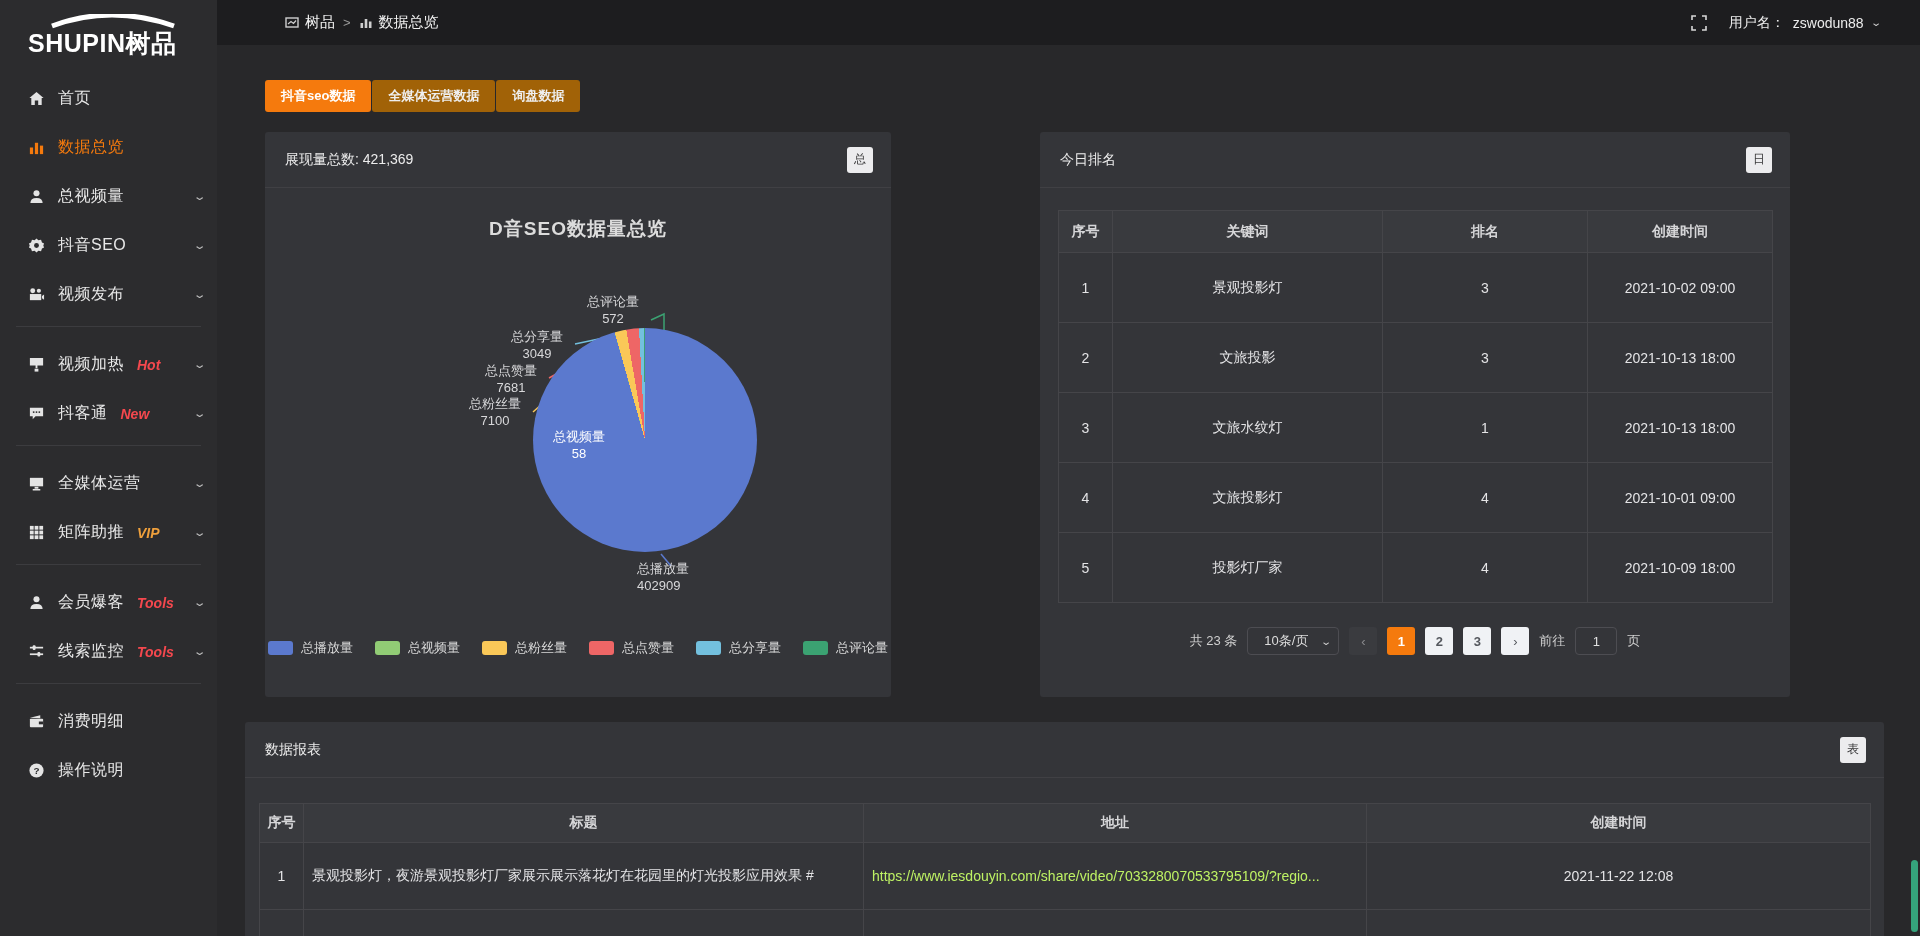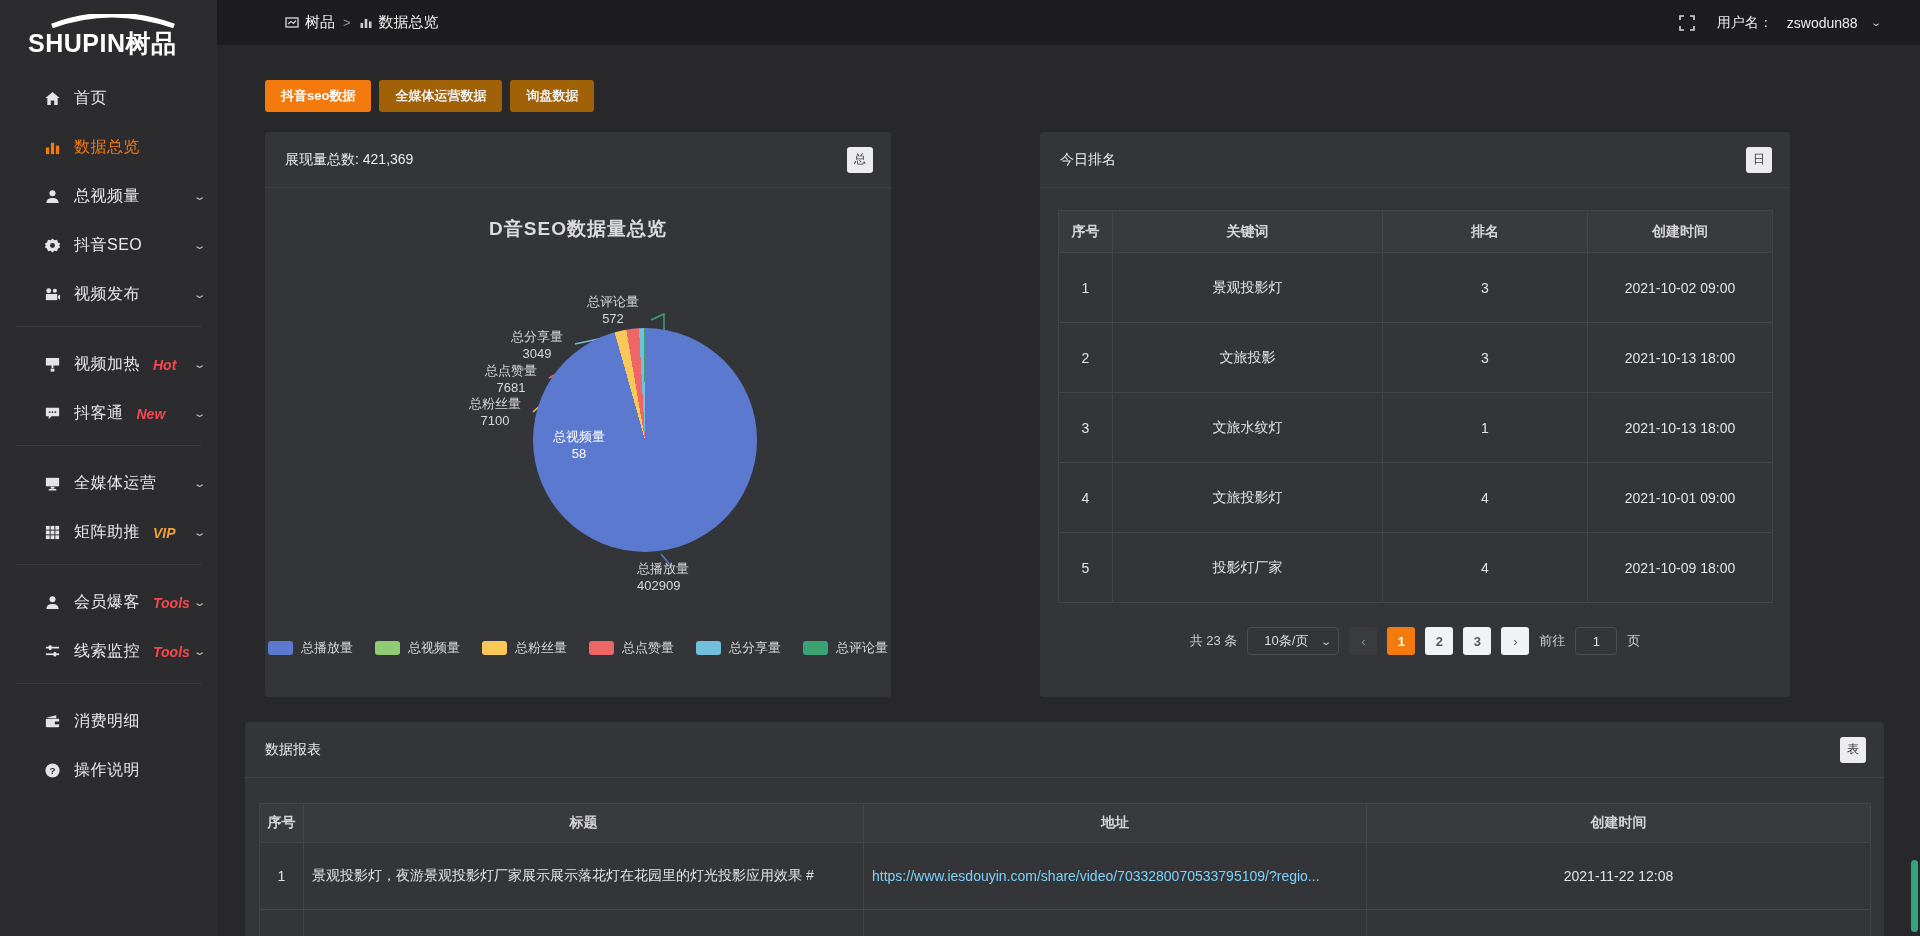--- a/index.html
+++ b/index.html
@@ -8,43 +8,43 @@
 
   
   .topbar { position:absolute; left:217px; top:0; width:1703px; height:45px;
     background:#1d1d1f; display:flex; align-items:center; }
   .breadcrumb { display:flex; align-items:center; gap:8px; margin-left:68px; font-size:15px; }
   .crumb { display:flex; align-items:center; gap:6px; color:#f2f2f2; cursor:pointer; }
   .crumb-sep { color:#9a9a9a; font-size:13px; }
   .mini-icon { width:14px; height:14px; display:inline-block; }
   .topbar-right { margin-left:auto; margin-right:40px; display:flex; align-items:center; gap:22px; }
   .fullscreen { width:16px; height:16px; cursor:pointer; }
-  .user-chip { display:flex; align-items:center; gap:14px; font-size:14px; cursor:pointer; color:#ececec; }
+  .user-chip { display:flex; align-items:center; gap:8px; font-size:14px; cursor:pointer; color:#ececec; }
   .chev-down { font-size:10px; color:#cfcfcf; transform:scaleX(1.4); }
 
   
   .sidebar { position:absolute; left:0; top:0; width:217px; height:936px; background:#2c2c2e; z-index:5;text-align:right; }
   .logo { padding:14px 0 6px 26px; }
   .logo svg { display:block; }
   .menu { margin-top:8px; }
   .menu-item { position:relative; height:49px; display:flex; align-items:center;
-    padding-left:44px; cursor:pointer; }
+    padding-left:28px; cursor:pointer; }
   .menu-item .mi-icon { width:17px; height:17px; margin-right:13px; flex:0 0 auto; }
   .menu-item .mi-label { font-size:16px; color:#e8e8e8; letter-spacing:0.5px; }
   .menu-item.active .mi-label { color:#f57a0d; }
   .badge { font-size:14px; font-weight:bold; font-style:italic; margin-left:13px; }
   .badge-red { color:#f5484e; }
   .badge-gold { color:#efa03c; }
   .mi-chevron { position:absolute; right:13px; color:#bdbdbd; font-size:11px; transform:scaleX(1.5); }
   .menu-divider { border-top:1px solid #3c3c3f; margin:7px 16px 13px 16px; }
   .icon-fill { fill:#e4e4e4; }
   .active .icon-fill { fill:#f57a0d; }
 
   
-  .tabs { position:absolute; left:265px; top:80px; display:flex; gap:8px; }
+  .tabs { position:absolute; left:265px; top:80px; display:flex; gap:1px; }
   .tab { height:32px; padding:0 16px; display:flex; align-items:center; font-size:13px;
     font-weight:bold; background:#a16207; color:#efefef; border-radius:3px; cursor:pointer; }
   .tab.active { background:#f57a0d; color:#fff; }
 
   
   .card { position:absolute; background:#343539; border-radius:3px; }
   .card-head { height:56px; display:flex; align-items:center; padding:0 18px 0 20px;
     border-bottom:1px solid #404044; }
   .card-title { font-size:14px; color:#ececec; }
   .corner-btn { margin-left:auto; width:26px; height:26px; background:#ececee; color:#38383a;
@@ -76,21 +76,21 @@
   td { color:#e4e4e6; font-size:14px; text-align:center; }
 
   .today-table { position:absolute; left:18px; top:78px; width:714px; }
   .today-table th { height:42px; text-align:center; }
   .today-table td { height:70px; }
 
   .report-table { position:absolute; left:14px; top:81px; width:1611px; }
   .report-table th { height:39px; text-align:center; }
   .report-table td { height:67px; }
   .report-table td.left { text-align:left; padding:0 8px; }
-  .report-link { color:#7dd3fc; cursor:pointer; text-decoration:none; }
+  .report-link { color:#bef264; cursor:pointer; text-decoration:none; }
 
   
   .pagination { position:absolute; left:0; bottom:42px; width:100%; display:flex;
     align-items:center; justify-content:center; gap:10px; font-size:13px; color:#cfcfcf; }
   .page-size { position:relative; height:28px; min-width:92px; border:1px solid #4d4d52;
     border-radius:4px; display:flex; align-items:center; padding:0 26px 0 16px; cursor:pointer;
     color:#dcdcdc; background:#343539; }
   .page-size .chev-down { position:absolute; right:8px; }
   .pg-btn { min-width:28px; height:28px; border-radius:3px; border:none; font-size:13px;
     display:flex; align-items:center; justify-content:center; cursor:pointer; }

